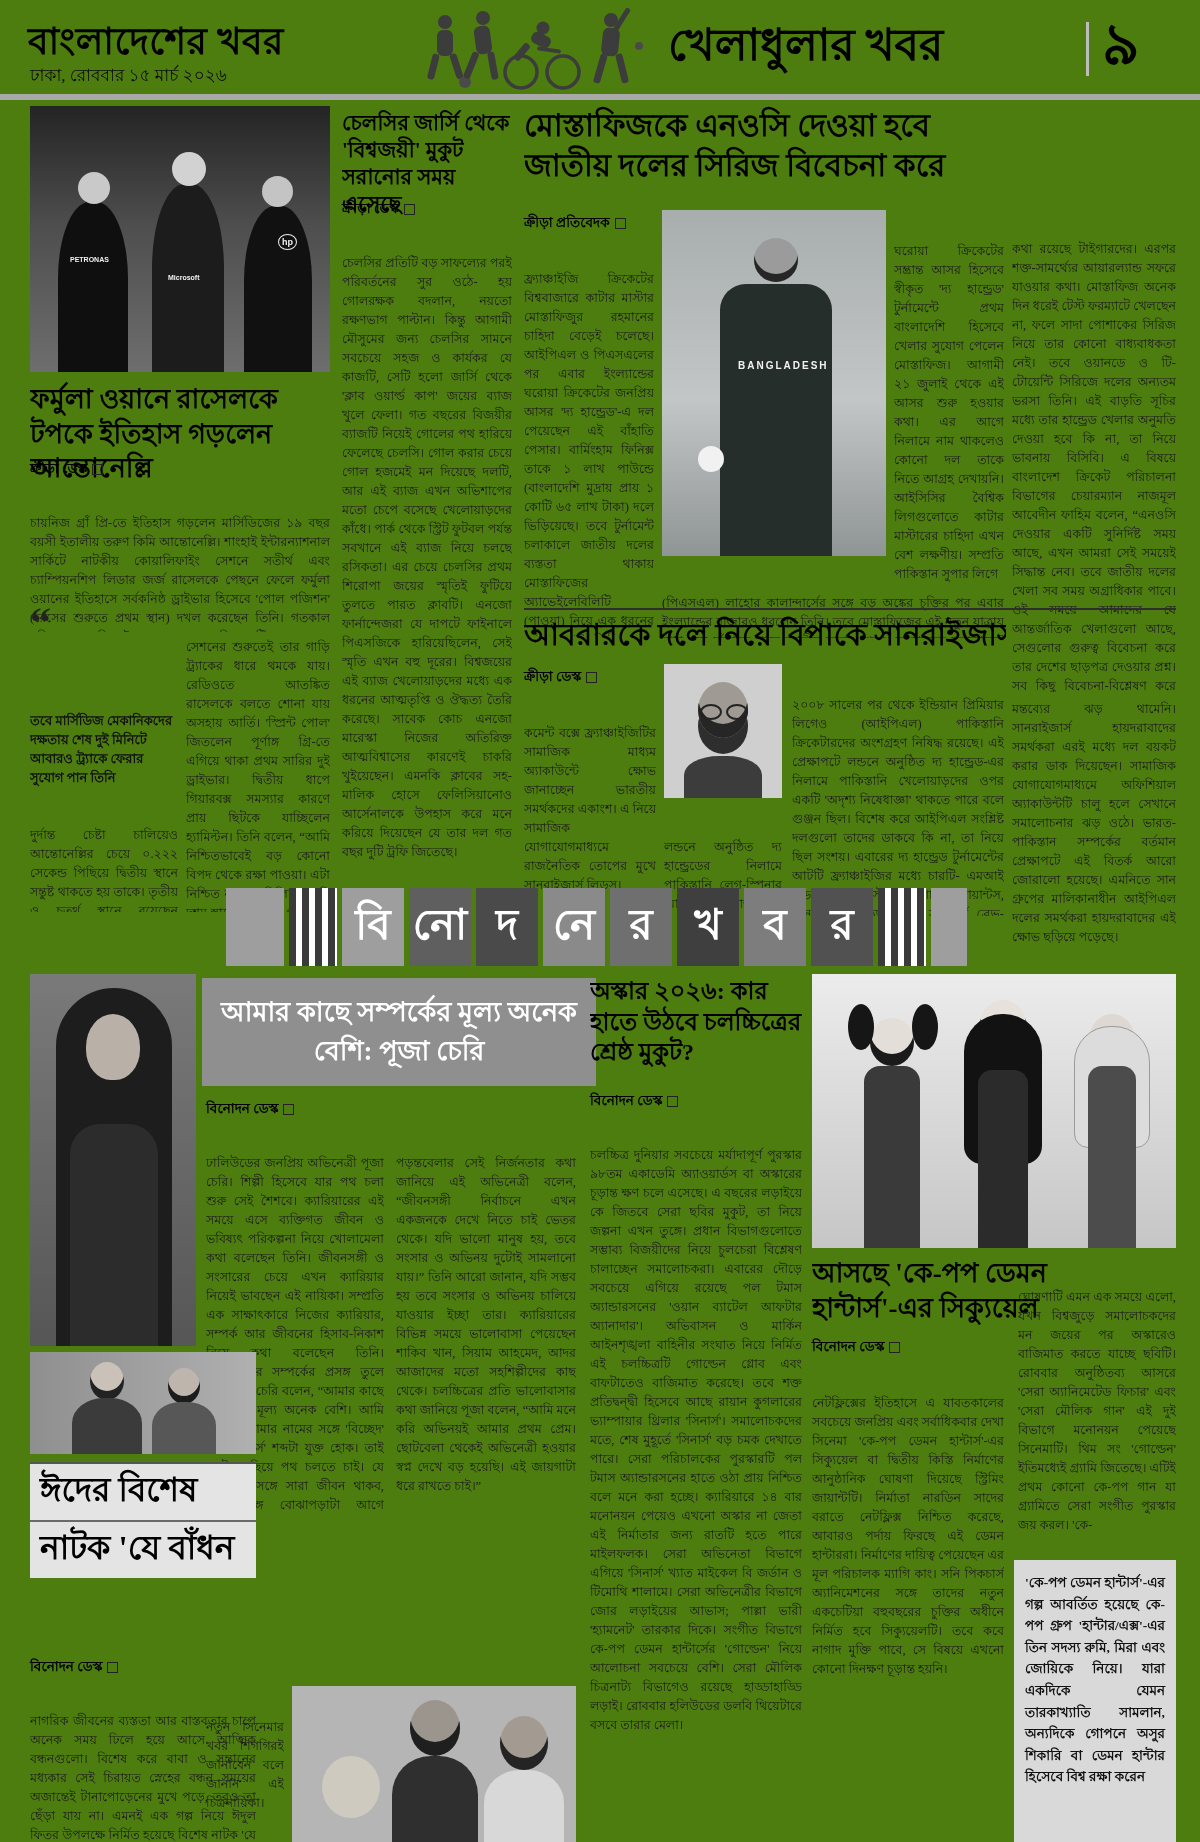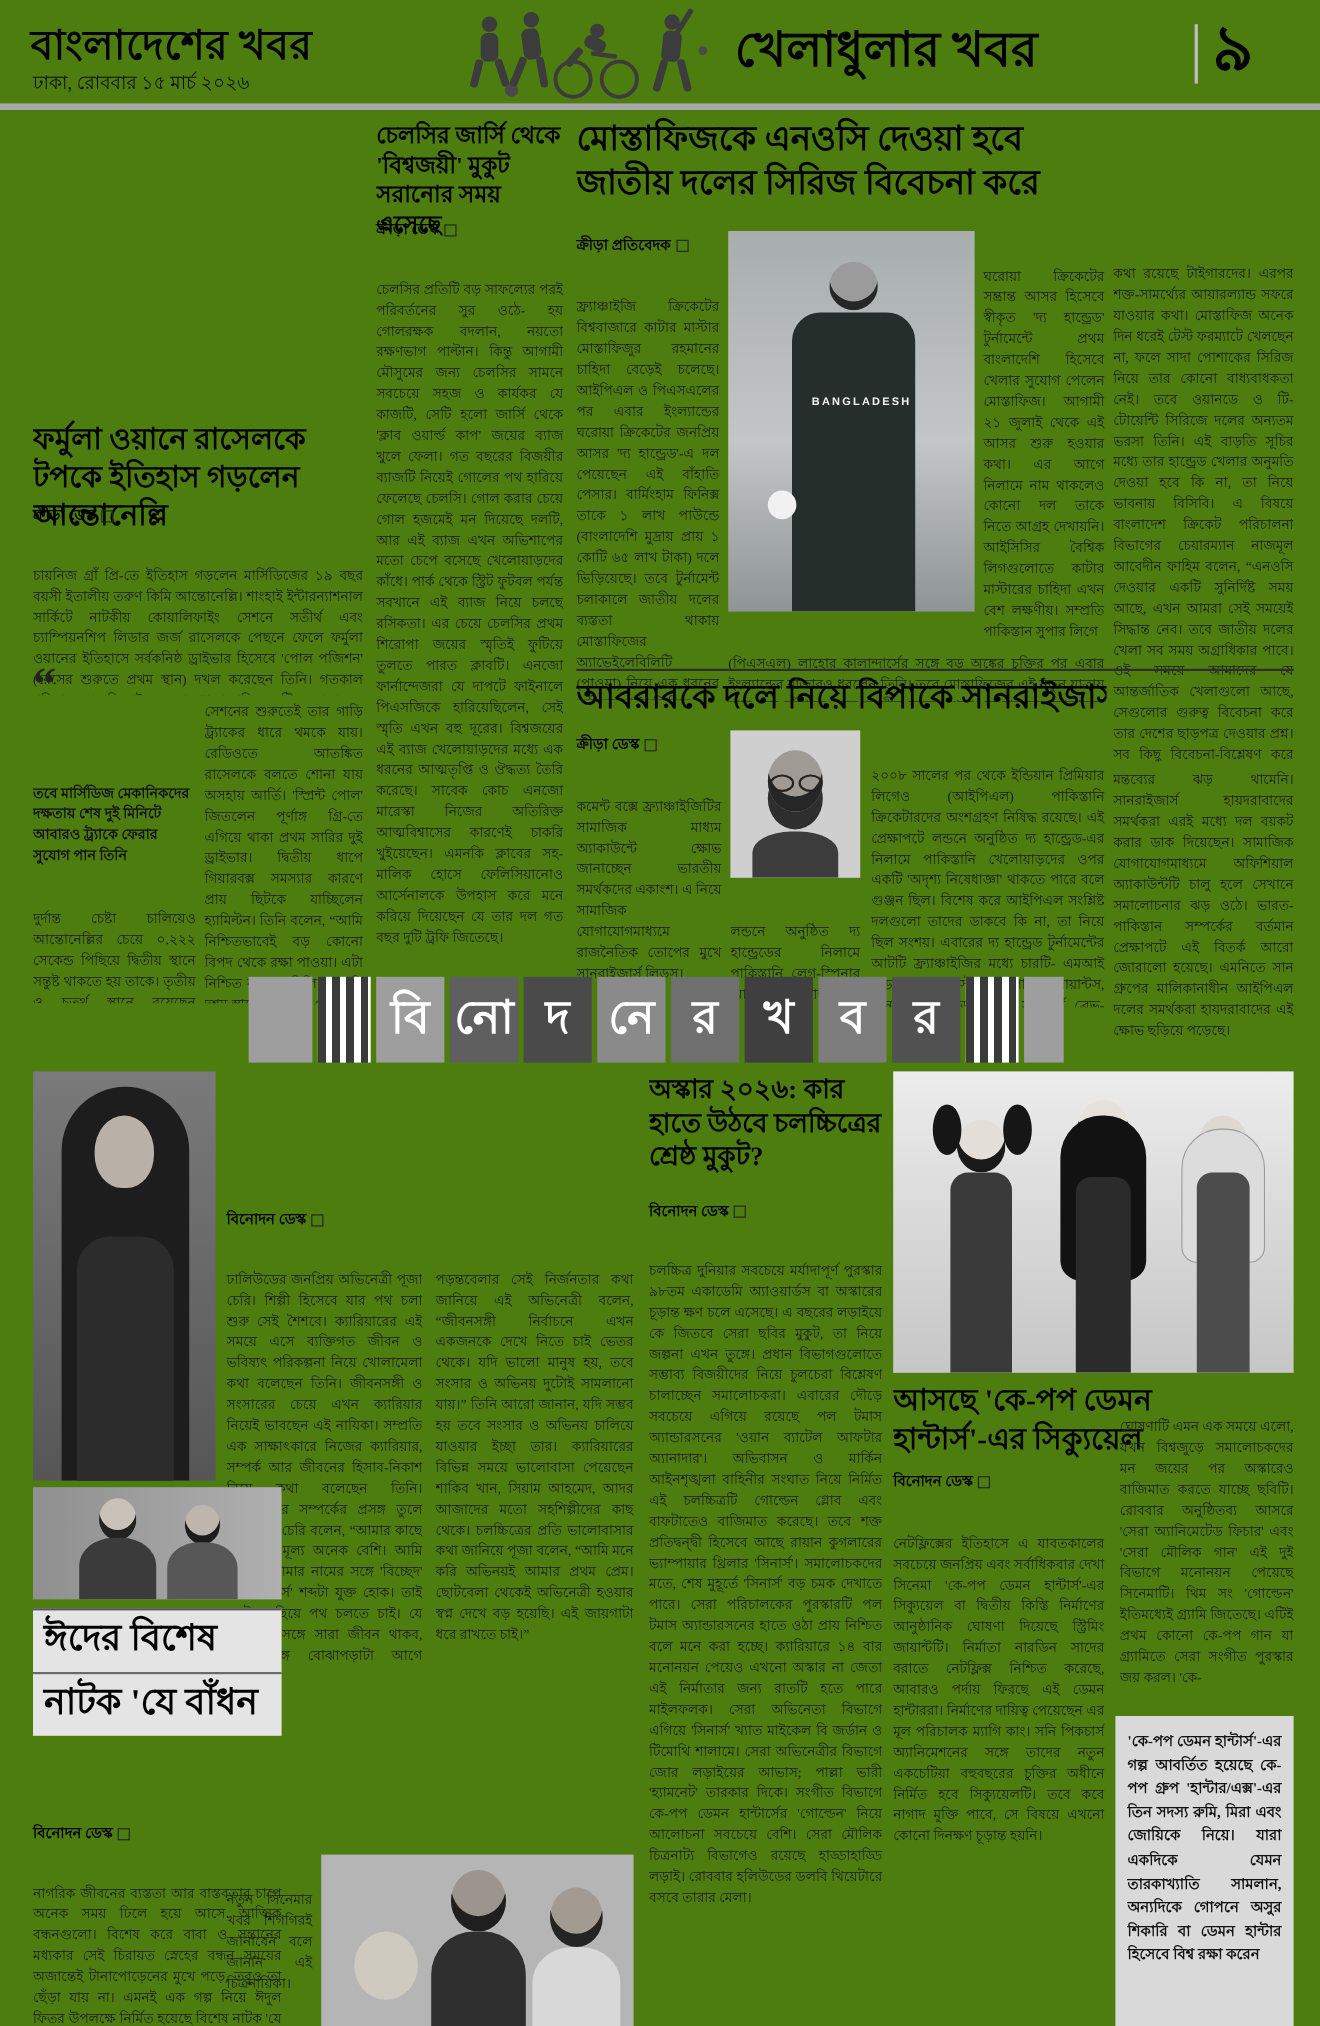--- a/index.html
+++ b/index.html
@@ -80,20 +80,31 @@
       <rect x="194" y="0" width="5" height="30" rx="2" transform="rotate(32 196 14)"></rect>
       <circle cx="214" cy="40" r="4" fill="#4a4a4a"></circle>
     </g>
   </svg>
 
   <div class="abs section-title">খেলাধুলার খবর</div>
   <div class="abs hdr-div"></div>
   <div class="abs page-num">৯</div>
   <div class="abs header-rule"></div>
 
+  <div class="abs photo" style="left:30px;top:106px;width:300px;height:266px;background:linear-gradient(180deg,#242424,#4e4e4e 45%,#6e6e6e)">
+    <div class="sil" style="left:28px;top:96px;width:70px;height:170px;background:#0f0f0f"></div>
+    <div class="head" style="left:48px;top:66px;width:32px;height:32px;background:#c9c9c9"></div>
+    <div class="sil" style="left:122px;top:78px;width:72px;height:188px;background:#1c1c1c"></div>
+    <div class="head" style="left:142px;top:46px;width:34px;height:34px;background:#d2d2d2"></div>
+    <div class="sil" style="left:214px;top:100px;width:68px;height:166px;background:#111"></div>
+    <div class="head" style="left:232px;top:70px;width:31px;height:31px;background:#c4c4c4"></div>
+    <span class="plabel" style="left:40px;top:150px;font-size:7px">PETRONAS</span>
+    <span class="plabel" style="left:138px;top:168px;font-size:7px">Microsoft</span>
+    <span class="plabel" style="left:248px;top:128px;font-size:9px;border:1px solid #eee;border-radius:50%;padding:2px 3px">hp</span>
+  </div>
   <div class="abs hl" style="left:30px;top:382px;width:302px;font-size:27px">ফর্মুলা ওয়ানে রাসেলকে টপকে ইতিহাস গড়লেন আন্তোনেল্লি</div>
   <div class="abs by" style="left:30px;top:458px">
     <span>ক্রীড়া ডেস্ক</span><span class="box"></span>
   </div>
   <div class="abs txt" style="left:30px;top:482px;width:300px;height:118px">চায়নিজ গ্রাঁ প্রি-তে ইতিহাস গড়লেন মার্সিডিজের ১৯ বছর বয়সী ইতালীয় তরুণ কিমি আন্তোনেল্লি। শাংহাই ইন্টারন্যাশনাল সার্কিটে নাটকীয় কোয়ালিফাইং সেশনে সতীর্থ এবং চ্যাম্পিয়নশিপ লিডার জর্জ রাসেলকে পেছনে ফেলে ফর্মুলা ওয়ানের ইতিহাসে সর্বকনিষ্ঠ ড্রাইভার হিসেবে 'পোল পজিশন' (রেসের শুরুতে প্রথম স্থান) দখল করেছেন তিনি। গতকাল শনিবার কোয়ালিফাইংয়ের শেষ ধাপে যান্ত্রিক ত্রুটির মুখে পড়েন জর্জ রাসেল।</div>
   <div class="abs pullq" style="left:30px;top:606px;width:150px;height:98px;overflow:hidden">
     <span class="qmark">“</span>
   </div>
   <div class="abs pullq-tail" style="left:30px;top:712px;width:148px;height:78px;overflow:hidden">তবে মার্সিডিজ মেকানিকদের দক্ষতায় শেষ দুই মিনিটে আবারও ট্র্যাকে ফেরার সুযোগ পান তিনি</div>
   <div class="abs txt" style="left:30px;top:794px;width:148px;height:86px">দুর্দান্ত চেষ্টা চালিয়েও আন্তোনেল্লির চেয়ে ০.২২২ সেকেন্ড পিছিয়ে দ্বিতীয় স্থানে সন্তুষ্ট থাকতে হয় তাকে। তৃতীয় ও চতুর্থ স্থানে রয়েছেন হ্যামিল্টন ও চার্লস লেক্লের।</div>
@@ -149,20 +160,21 @@
     <div class="bn-letter" style="background:#515151">র</div>
     <div class="bn-stripes" style="width:48px"></div>
     <div class="bn-solid" style="width:36px"></div>
   </div>
 
   <div class="abs photo" style="left:30px;top:974px;width:166px;height:372px;background:linear-gradient(180deg,#7a7a7a,#565656)">
     <div class="sil" style="left:26px;top:14px;width:116px;height:360px;background:#1d1d1d;border-radius:58px 58px 0 0"></div>
     <div class="head" style="left:56px;top:40px;width:54px;height:66px;background:#b9b0a8;border-radius:50% 50% 46% 46%"></div>
     <div class="sil" style="left:40px;top:150px;width:88px;height:224px;background:#2c2c2c;border-radius:30px 30px 0 0"></div>
   </div>
+  <div class="abs po-head" style="left:202px;top:978px;width:374px;height:100px">আমার কাছে সম্পর্কের মূল্য অনেক বেশি: পূজা চেরি</div>
   <div class="abs by" style="left:206px;top:1098px">
     <span>বিনোদন ডেস্ক</span><span class="box"></span>
   </div>
   <div class="abs txt" style="left:206px;top:1122px;width:178px;height:556px">ঢালিউডের জনপ্রিয় অভিনেত্রী পূজা চেরি। শিল্পী হিসেবে যার পথ চলা শুরু সেই শৈশবে। ক্যারিয়ারের এই সময়ে এসে ব্যক্তিগত জীবন ও ভবিষ্যৎ পরিকল্পনা নিয়ে খোলামেলা কথা বলেছেন তিনি। জীবনসঙ্গী ও সংসারের চেয়ে এখন ক্যারিয়ার নিয়েই ভাবছেন এই নায়িকা। সম্প্রতি এক সাক্ষাৎকারে নিজের ক্যারিয়ার, সম্পর্ক আর জীবনের হিসাব-নিকাশ নিয়ে কথা বলেছেন তিনি। সাক্ষাৎকারে সম্পর্কের প্রসঙ্গ তুলে ধরে পূজা চেরি বলেন, “আমার কাছে সম্পর্কের মূল্য অনেক বেশি। আমি চাই না আমার নামের সঙ্গে 'বিচ্ছেদ' বা 'ডিভোর্স' শব্দটা যুক্ত হোক। তাই সবটা গুছিয়ে পথ চলতে চাই। যে মানুষটার সঙ্গে সারা জীবন থাকব, তার সঙ্গে বোঝাপড়াটা আগে জরুরি।”</div>
   <div class="abs txt" style="left:396px;top:1122px;width:180px;height:556px">পড়ন্তবেলার সেই নির্জনতার কথা জানিয়ে এই অভিনেত্রী বলেন, “জীবনসঙ্গী নির্বাচনে এখন একজনকে দেখে নিতে চাই ভেতর থেকে। যদি ভালো মানুষ হয়, তবে সংসার ও অভিনয় দুটোই সামলানো যায়।” তিনি আরো জানান, যদি সম্ভব হয় তবে সংসার ও অভিনয় চালিয়ে যাওয়ার ইচ্ছা তার। ক্যারিয়ারের বিভিন্ন সময়ে ভালোবাসা পেয়েছেন শাকিব খান, সিয়াম আহমেদ, আদর আজাদের মতো সহশিল্পীদের কাছ থেকে। চলচ্চিত্রের প্রতি ভালোবাসার কথা জানিয়ে পূজা বলেন, “আমি মনে করি অভিনয়ই আমার প্রথম প্রেম। ছোটবেলা থেকেই অভিনেত্রী হওয়ার স্বপ্ন দেখে বড় হয়েছি। এই জায়গাটা ধরে রাখতে চাই।”</div>
   <div class="abs txt" style="left:206px;top:1686px;width:78px;height:150px">নতুন সিনেমার খবর শিগগিরই জানাবেন বলে জানান এই চিত্রনায়িকা।</div>
   <div class="abs photo" style="left:292px;top:1686px;width:284px;height:156px;background:#b5b5b5">
     <div class="head" style="left:30px;top:70px;width:58px;height:62px;background:#cfcabf"></div>
     <div class="head" style="left:118px;top:14px;width:50px;height:56px;background:#9b958d;box-shadow:0 -14px 0 0 #1f1f1f inset"></div>
     <div class="sil" style="left:100px;top:70px;width:86px;height:86px;background:#2f2f2f"></div>

